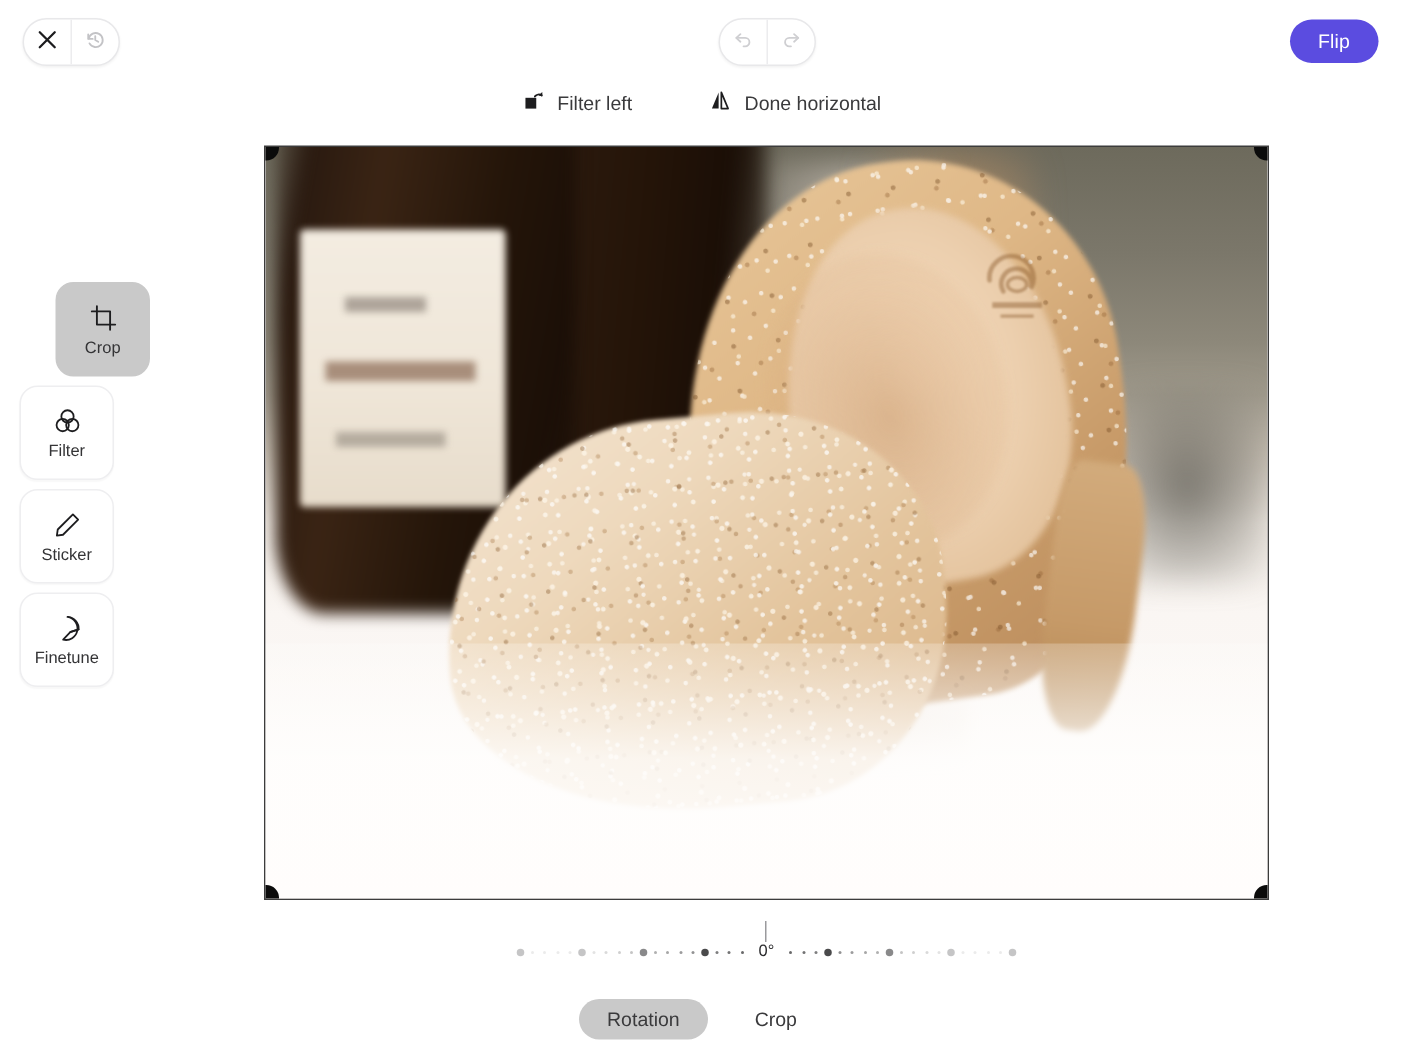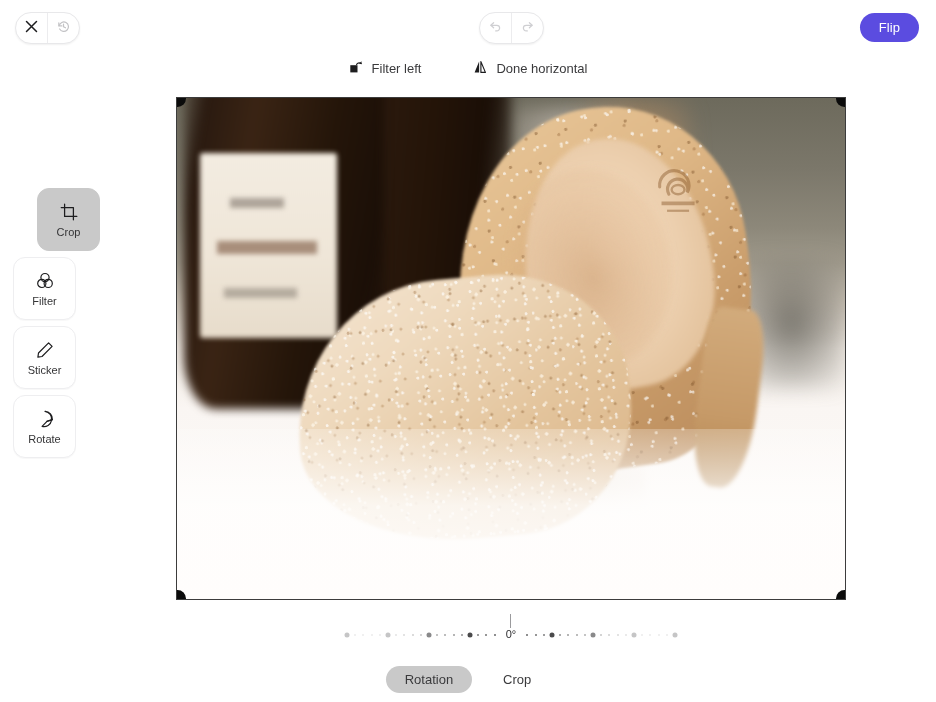--- a/index.html
+++ b/index.html
@@ -516,21 +516,21 @@
   </div>
 
 
   <div class="sidebar-item">
     <span class="sidebar-icon">
       <svg width="18" height="18" viewBox="0 0 18 18" fill="none">
         <path d="M9 1.3 A7.7 7.7 0 1 1 6.1 16.4 L11.0 11.3 L16.4 9.6 A7.7 7.7 0 0 0 9 1.3 Z" stroke="#1d1d1f" stroke-width="1.2" fill="none" stroke-linejoin="round"></path>
         <path d="M10.9 11.4 L16.4 9.6" stroke="#1d1d1f" stroke-width="1.2" stroke-linecap="round"></path>
       </svg>
     </span>
-    <span class="sidebar-label">Rotate</span>
+    <span class="sidebar-label">Finetune</span>
   </div>
 </div>
 
 <div class="canvas-area">
   <div class="crop-frame">
     <div class="photo">
       <div class="ph-layer bg-surface"></div>
       <div class="ph-layer bg-speckle"></div>
       <div class="ph-layer bokeh-glass"></div>
       <div class="ph-layer bokeh-warm"></div>

